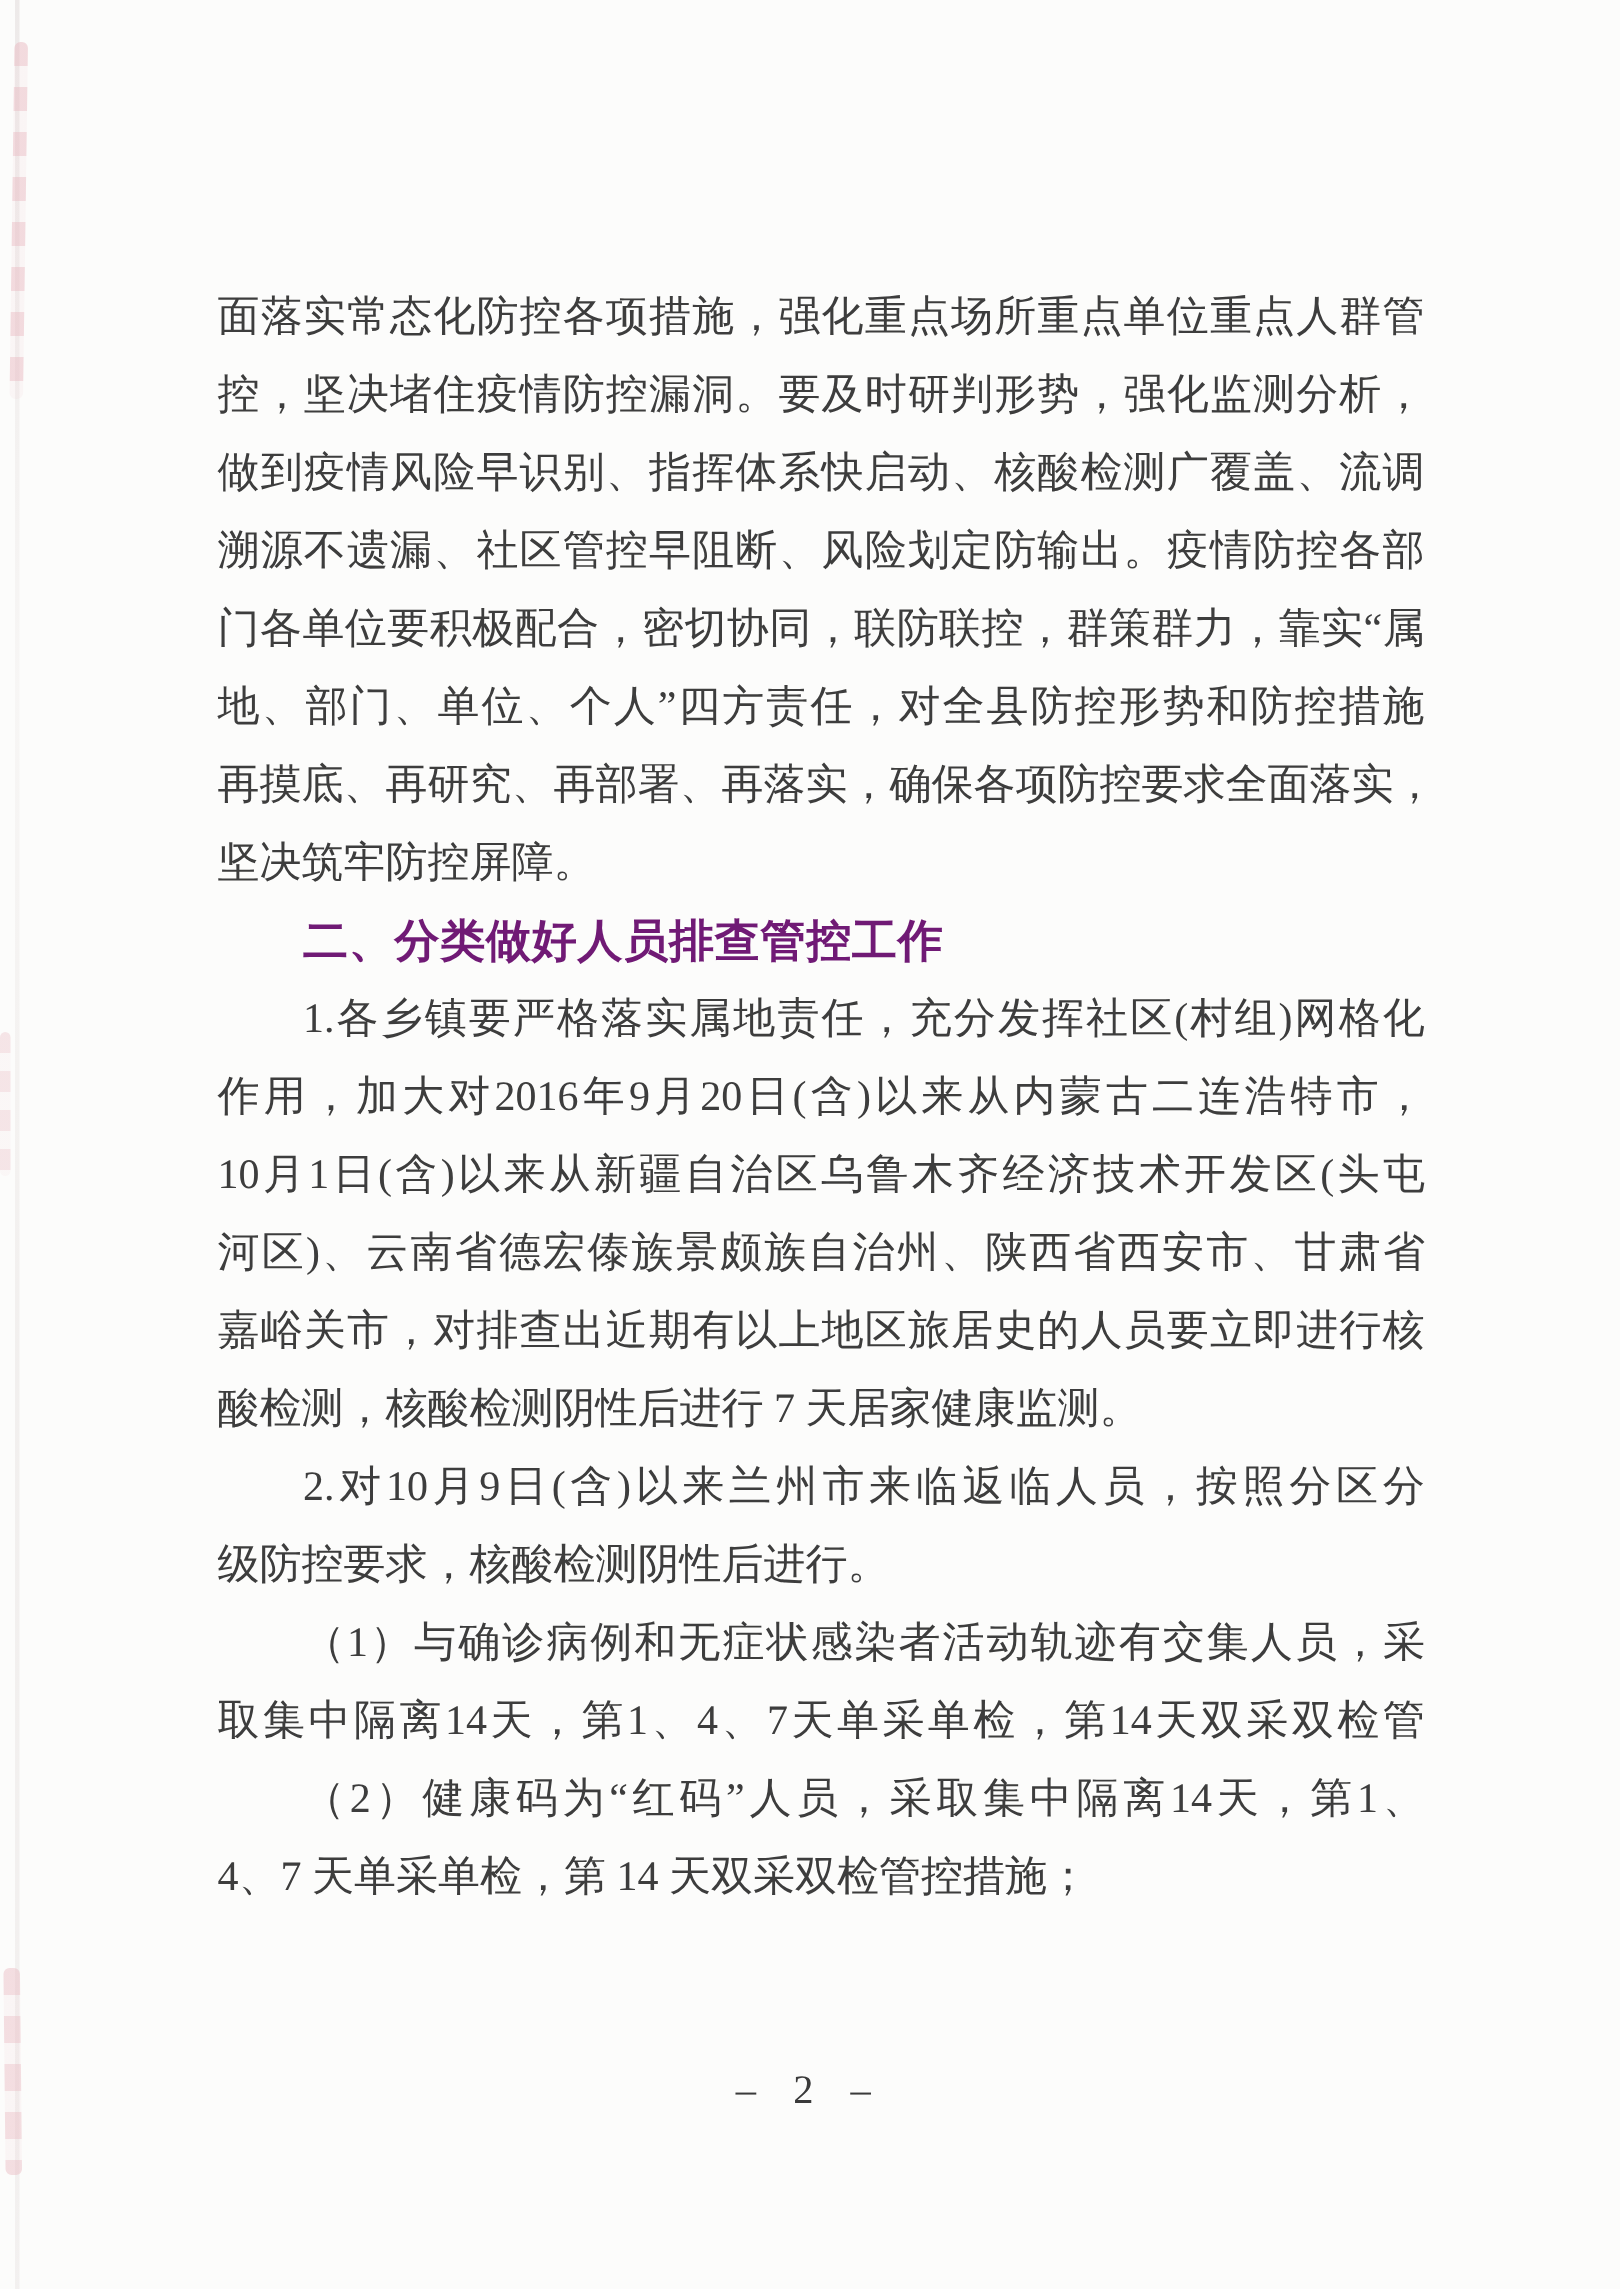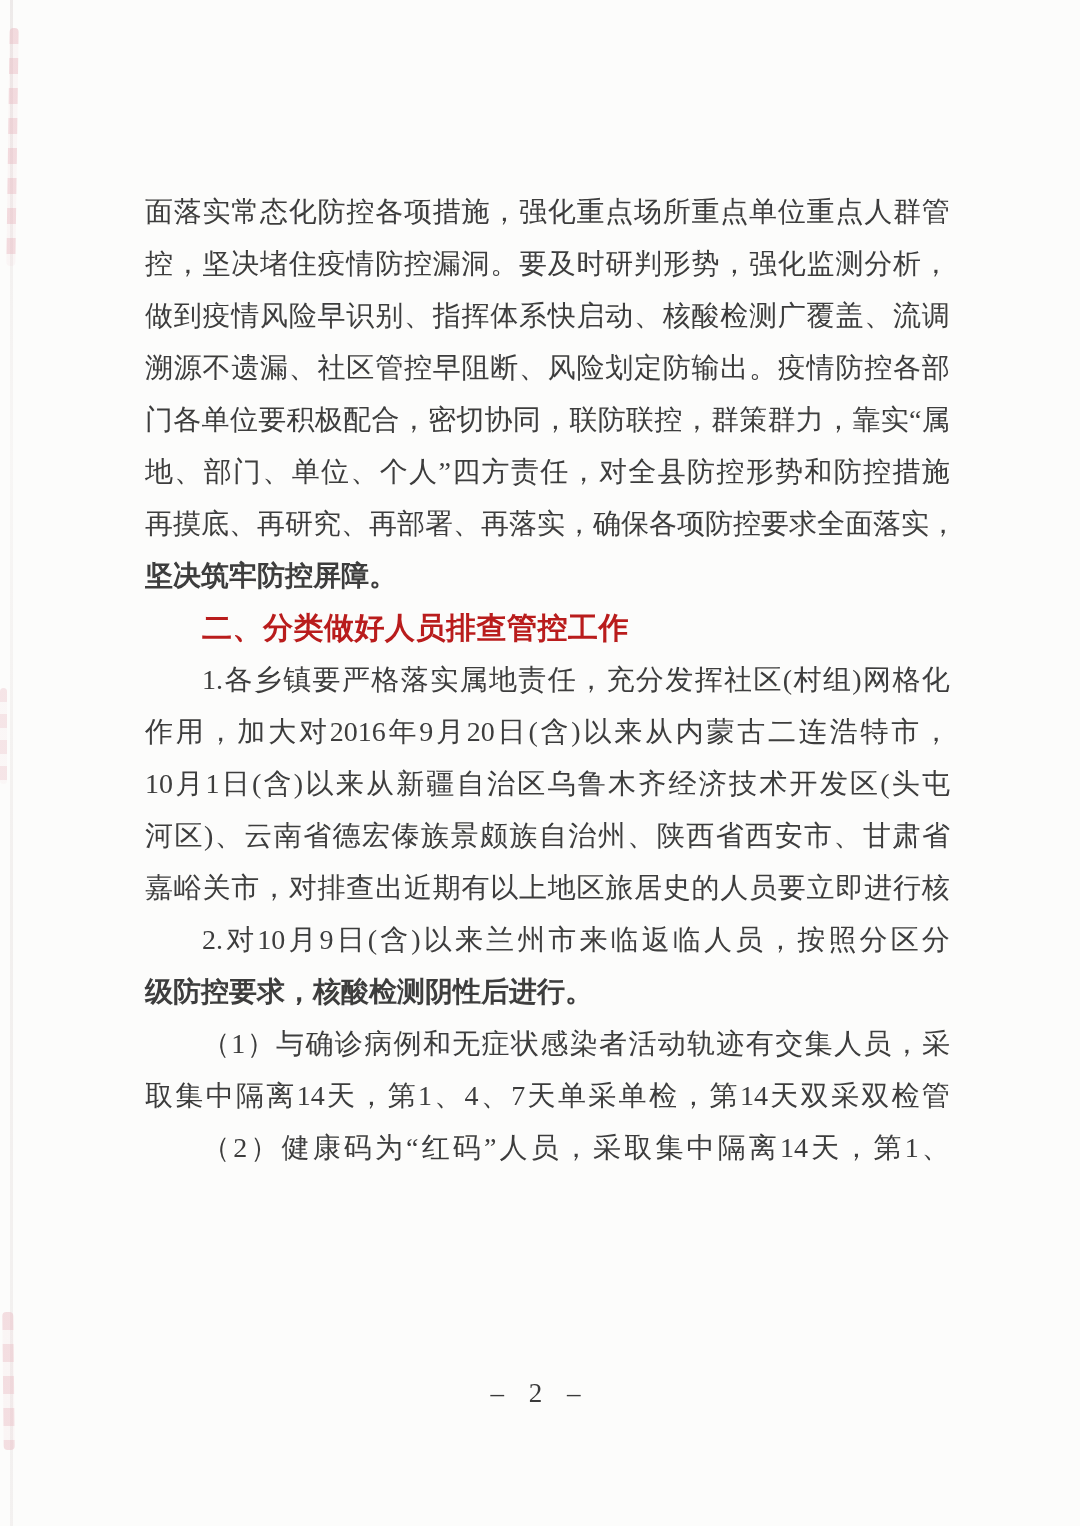--- a/index.html
+++ b/index.html
@@ -60,26 +60,26 @@
   .line.justify {
     display: flex;
     justify-content: space-between;
     align-items: center;
   }
   .line.justify span {
     display: block;
     line-height: 52px;
     white-space: pre;
   }
-  .line.left { line-height: 52px; font-weight: bold; }
+  .line.left { line-height: 52px; }
   .line.heading {
     font-family: "Liberation Sans", "DejaVu Sans", sans-serif;
     font-weight: 700;
     font-size: 30px;
-    color: #b91c1c;
+    color: #701a75;
     line-height: 52px;
     letter-spacing: 0.5px;
   }
   .page-number {
     position: absolute;
     left: 0; right: 0;
     top: 1378px;
     text-align: center;
     font-size: 27px;
     color: #3a3a3a;
@@ -452,20 +452,21 @@
         <span>的</span>
         <span>人</span>
         <span>员</span>
         <span>要</span>
         <span>立</span>
         <span>即</span>
         <span>进</span>
         <span>行</span>
         <span>核</span>
       </div>
+      <div class="line left">酸检测，核酸检测阴性后进行 7 天居家健康监测。</div>
       <div class="line justify" style="padding-left: 57px;">
         <span>2.</span>
         <span>对</span>
         <span>10</span>
         <span>月</span>
         <span>9</span>
         <span>日</span>
         <span>(</span>
         <span>含</span>
         <span>)</span>
@@ -567,16 +568,17 @@
         <span>中</span>
         <span>隔</span>
         <span>离</span>
         <span>14</span>
         <span>天</span>
         <span>，</span>
         <span>第</span>
         <span>1</span>
         <span>、</span>
       </div>
+      <div class="line left">4、7 天单采单检，第 14 天双采双检管控措施；</div>
     </div>
 
   <div class="page-number">– 2 –</div>
 </div>
 
 </body></html>

